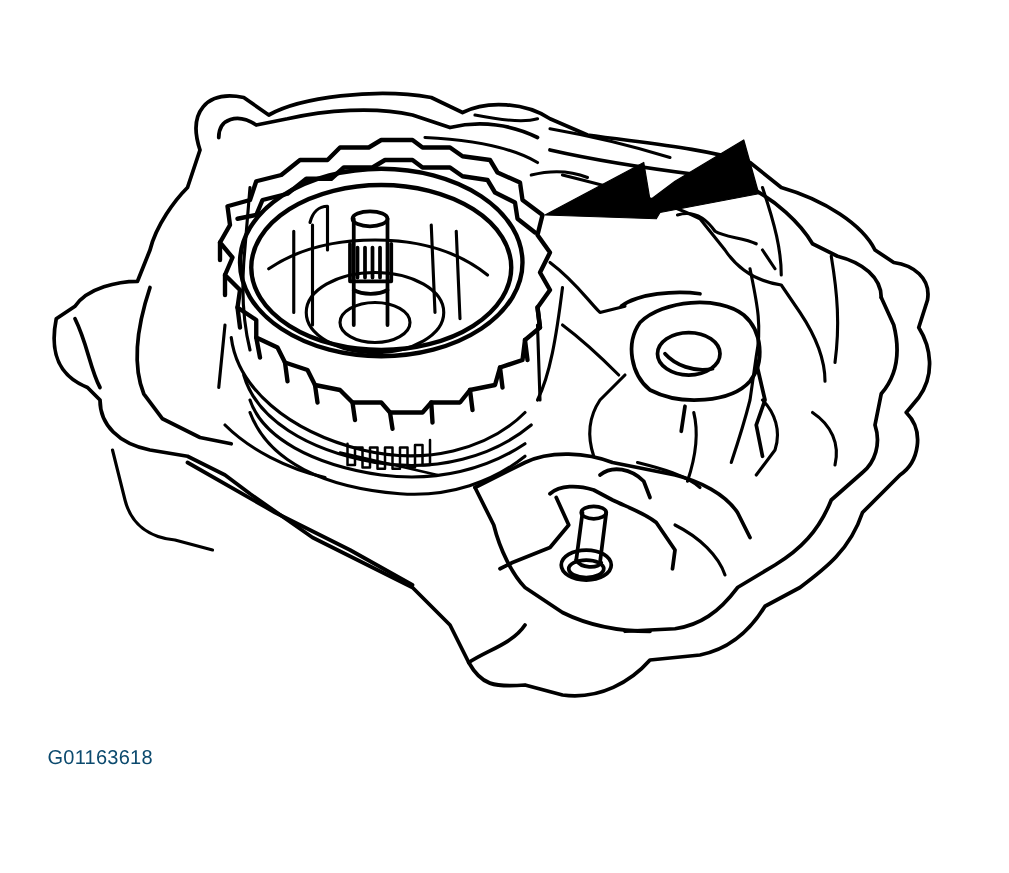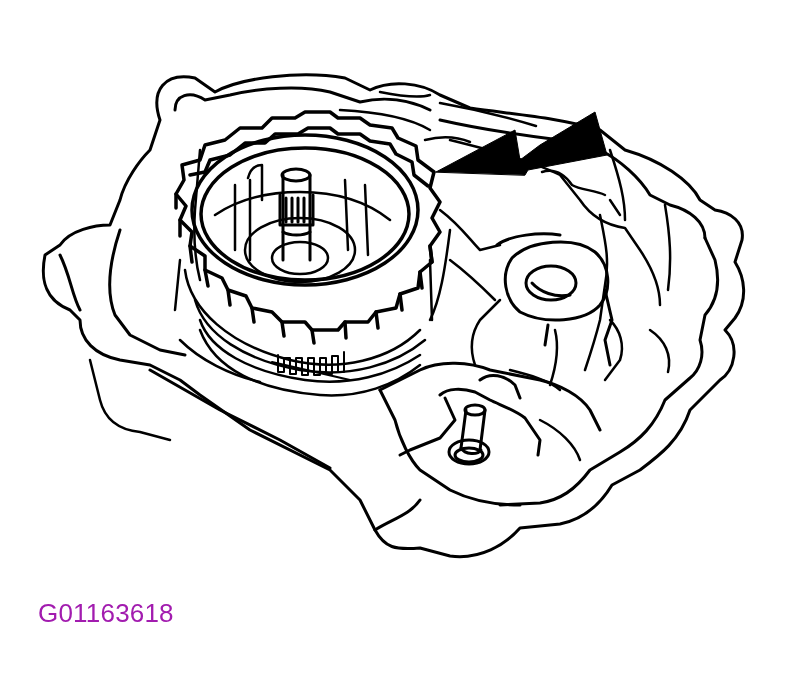--- a/index.html
+++ b/index.html
@@ -1,18 +1,18 @@
 <!DOCTYPE html>
 <html><head>
 <meta charset="utf-8">
 <style>
   html, body { margin:0; padding:0; background:#ffffff; }
   body { width:807px; height:698px; position:relative; overflow:hidden; font-family:"Liberation Sans", sans-serif; }
   #illustration { position:absolute; left:0; top:0; width:807px; height:698px; }
-  #caption { position:absolute; left:38px; top:598px; font-size:26px; color:#a21caf; letter-spacing:0.2px; font-family:"Liberation Sans", sans-serif; }
+  #caption { position:absolute; left:38px; top:598px; font-size:16px; color:#0c4a6e; letter-spacing:0.2px; font-family:"Liberation Sans", sans-serif; }
   svg path, svg ellipse, svg line, svg polyline, svg polygon, svg rect { vector-effect:non-scaling-stroke; }
 </style>
 </head>
 <body>
 
 <svg id="illustration" viewBox="0 0 807 698" xmlns="http://www.w3.org/2000/svg">
   <g fill="none" stroke="#000" stroke-width="3" stroke-linecap="round" stroke-linejoin="round">
 
     <g>
       <path d="M160,120 C150,90 165,72 195,78 L215,92 C240,78 300,70 345,78 L370,90 C390,80 420,82 440,95 L470,108 C520,115 560,118 600,130 L625,150 C660,160 690,180 700,200 L715,210 C730,212 745,222 742,240 L735,262 C745,278 748,300 735,318 L725,330 C740,345 735,370 720,380 L690,410 C680,440 660,455 640,470 L612,485 C598,508 580,520 560,524 L520,528 C505,545 480,560 450,556 L420,548 C395,550 385,548 375,530 L360,500 L330,470 L250,430 L200,395 L180,380 L150,365 L120,360 C95,355 80,340 80,320 L70,310 C45,300 40,280 45,255 L60,245 C70,230 95,225 110,225 L120,200 C125,180 140,160 150,150 Z"></path>

